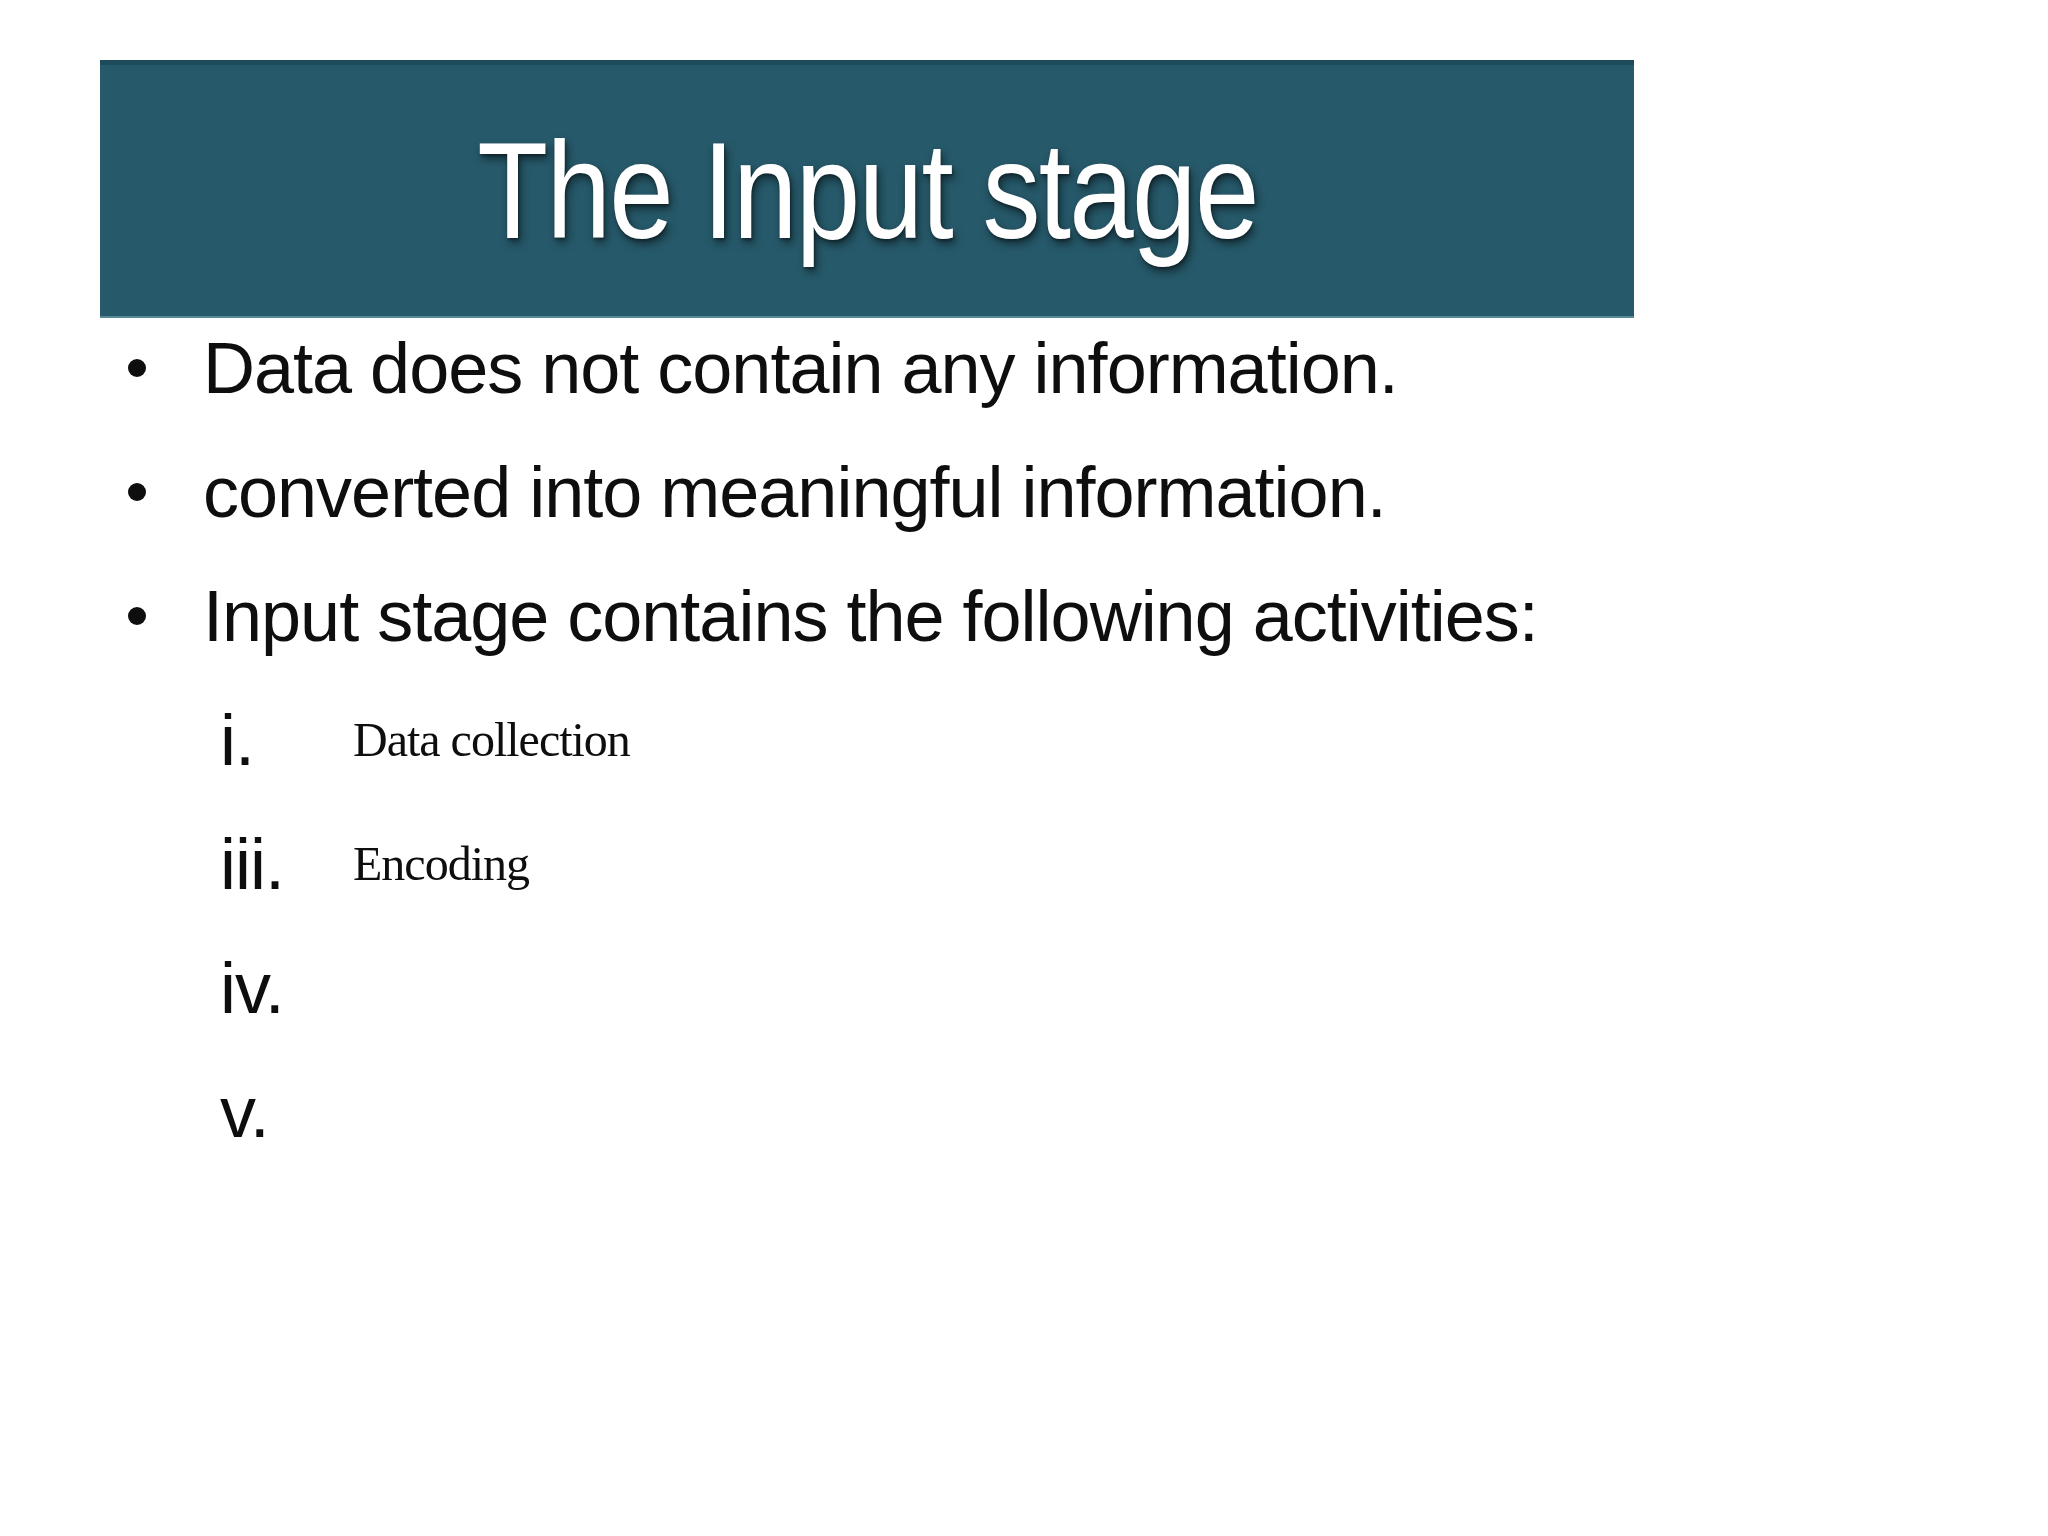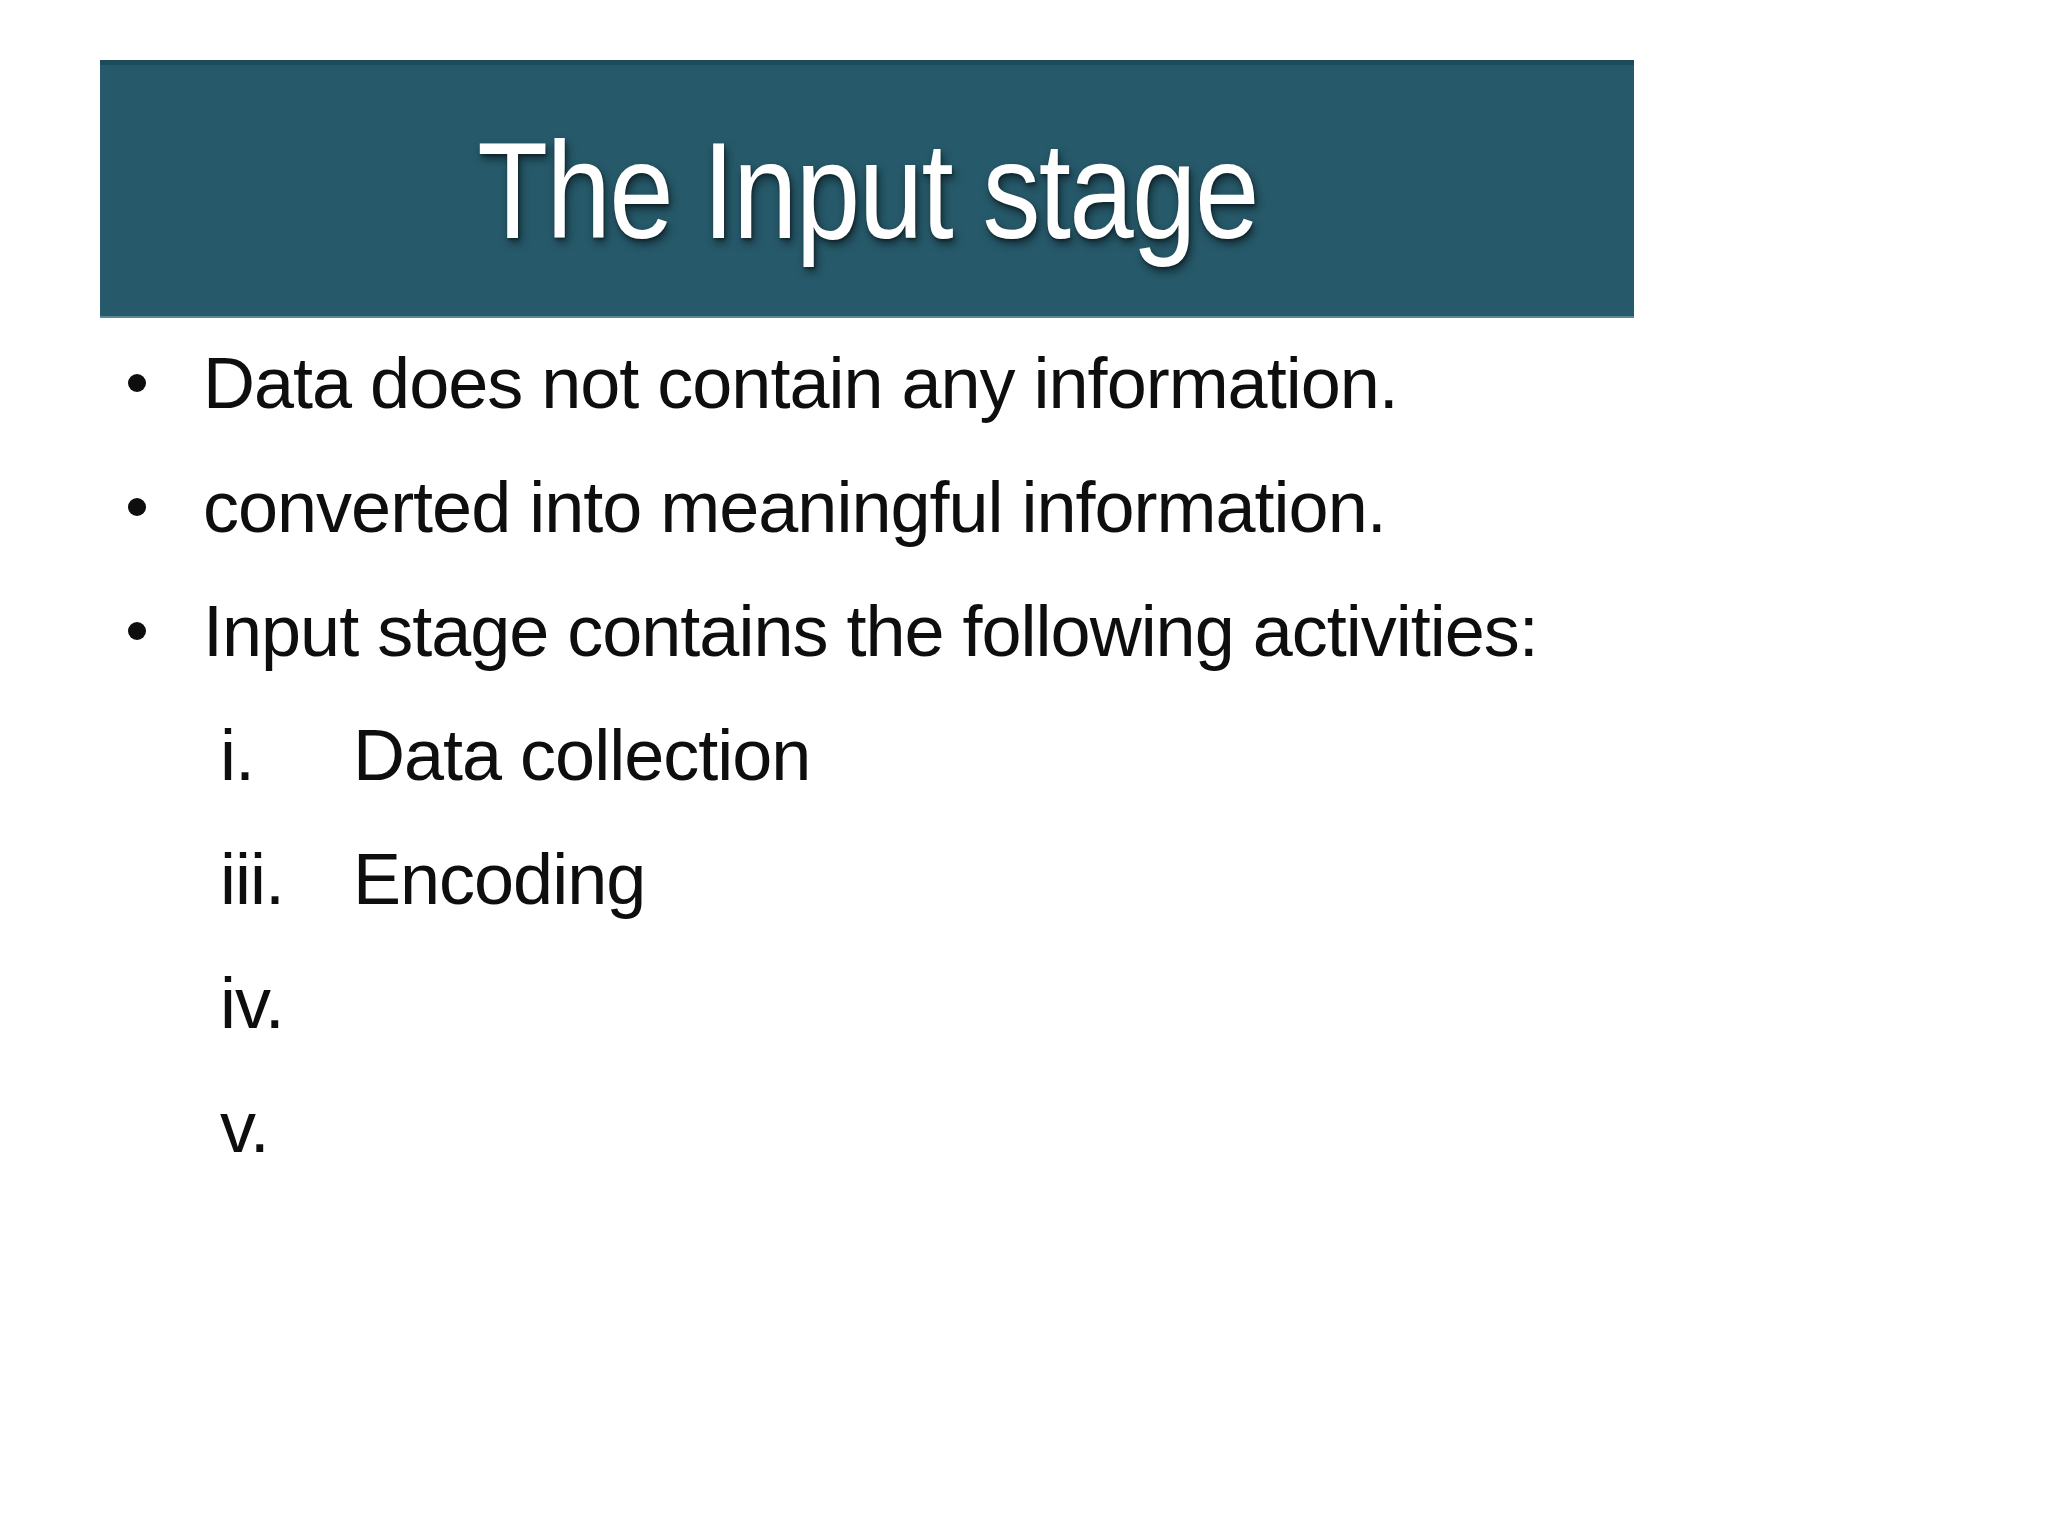--- a/index.html
+++ b/index.html
@@ -45,21 +45,20 @@
     position: absolute;
     top: 318px;
     left: 0;
     right: 0;
     padding: 0 110px 0 100px;
   }
   .bullet-row {
     display: flex;
     align-items: flex-end;
     margin-bottom: 24px;
-    margin-top: 15px;
   }
   .marker-cell {
     flex: 0 0 103px;
     height: 100px;
     display: flex;
     align-items: center;
     padding-left: 28px;
     box-sizing: border-box;
   }
   .dot {
@@ -83,24 +82,25 @@
     margin-left: 120px;
     margin-bottom: 24px;
   }
   .num-cell {
     flex: 0 0 133px;
     font-size: 72px;
     line-height: 100px;
     letter-spacing: -1px;
   }
   .label-cell {
-    font-size: 72px;
+    font-size: 48px;
     line-height: 100px;
     letter-spacing: -1px;
     white-space: nowrap;
+    font-family: Liberation Serif, serif;
   }
 </style>
 </head>
 <body>
 
 <div class="slide">
 
   <div class="banner">
     <span class="title">The Input stage</span>
   </div>

